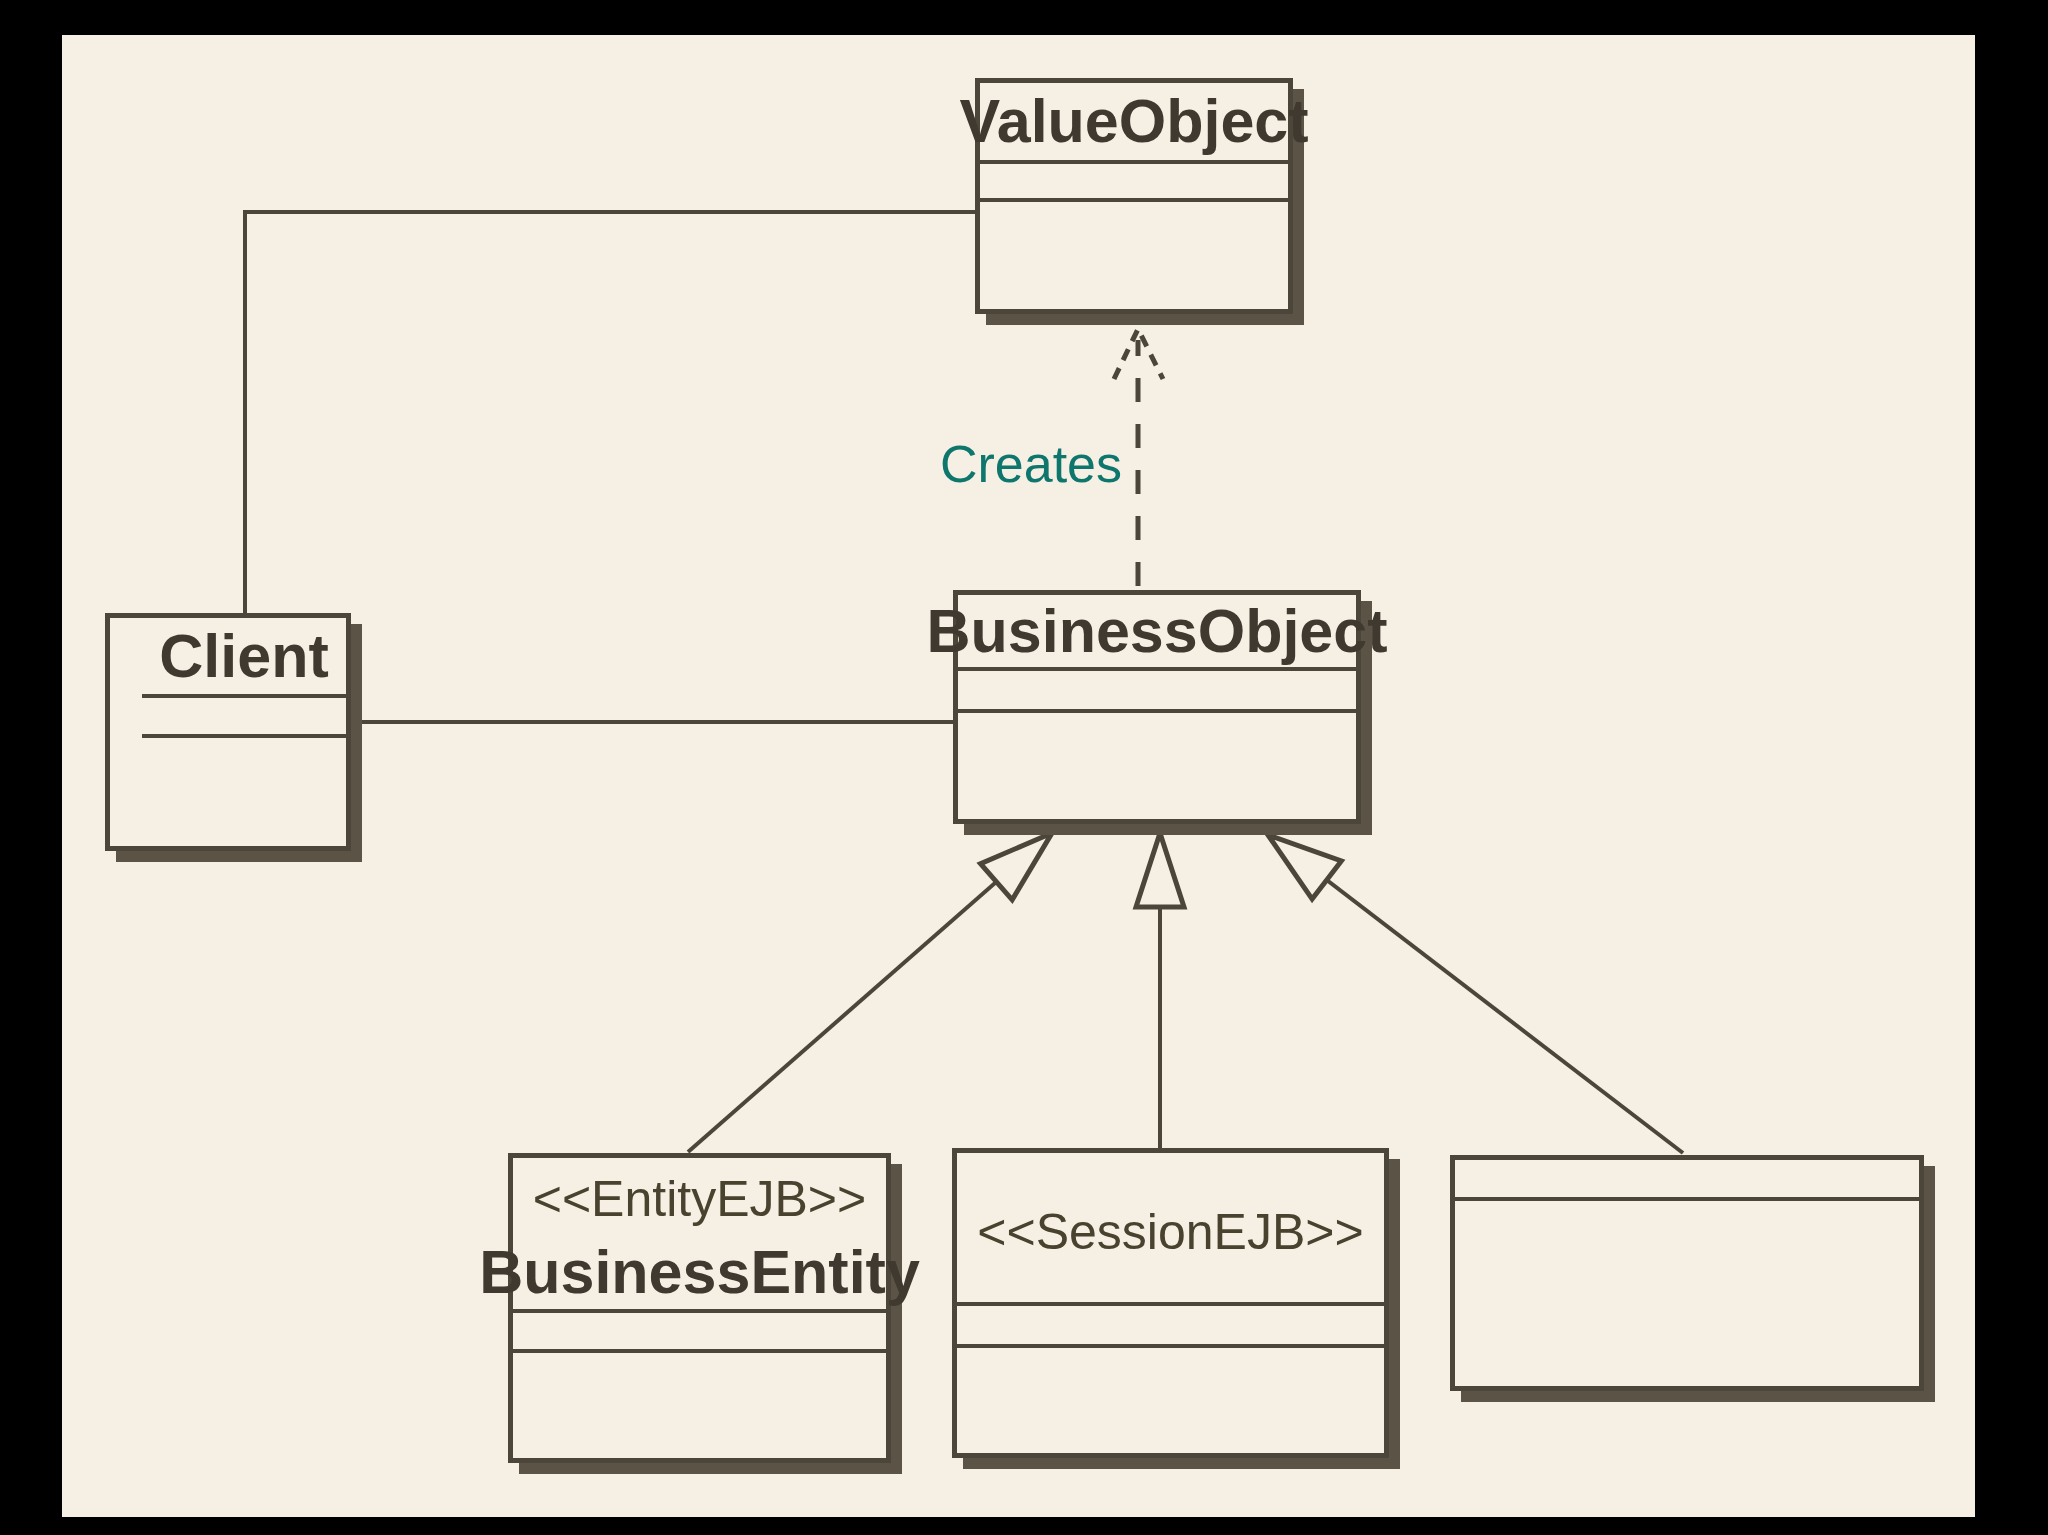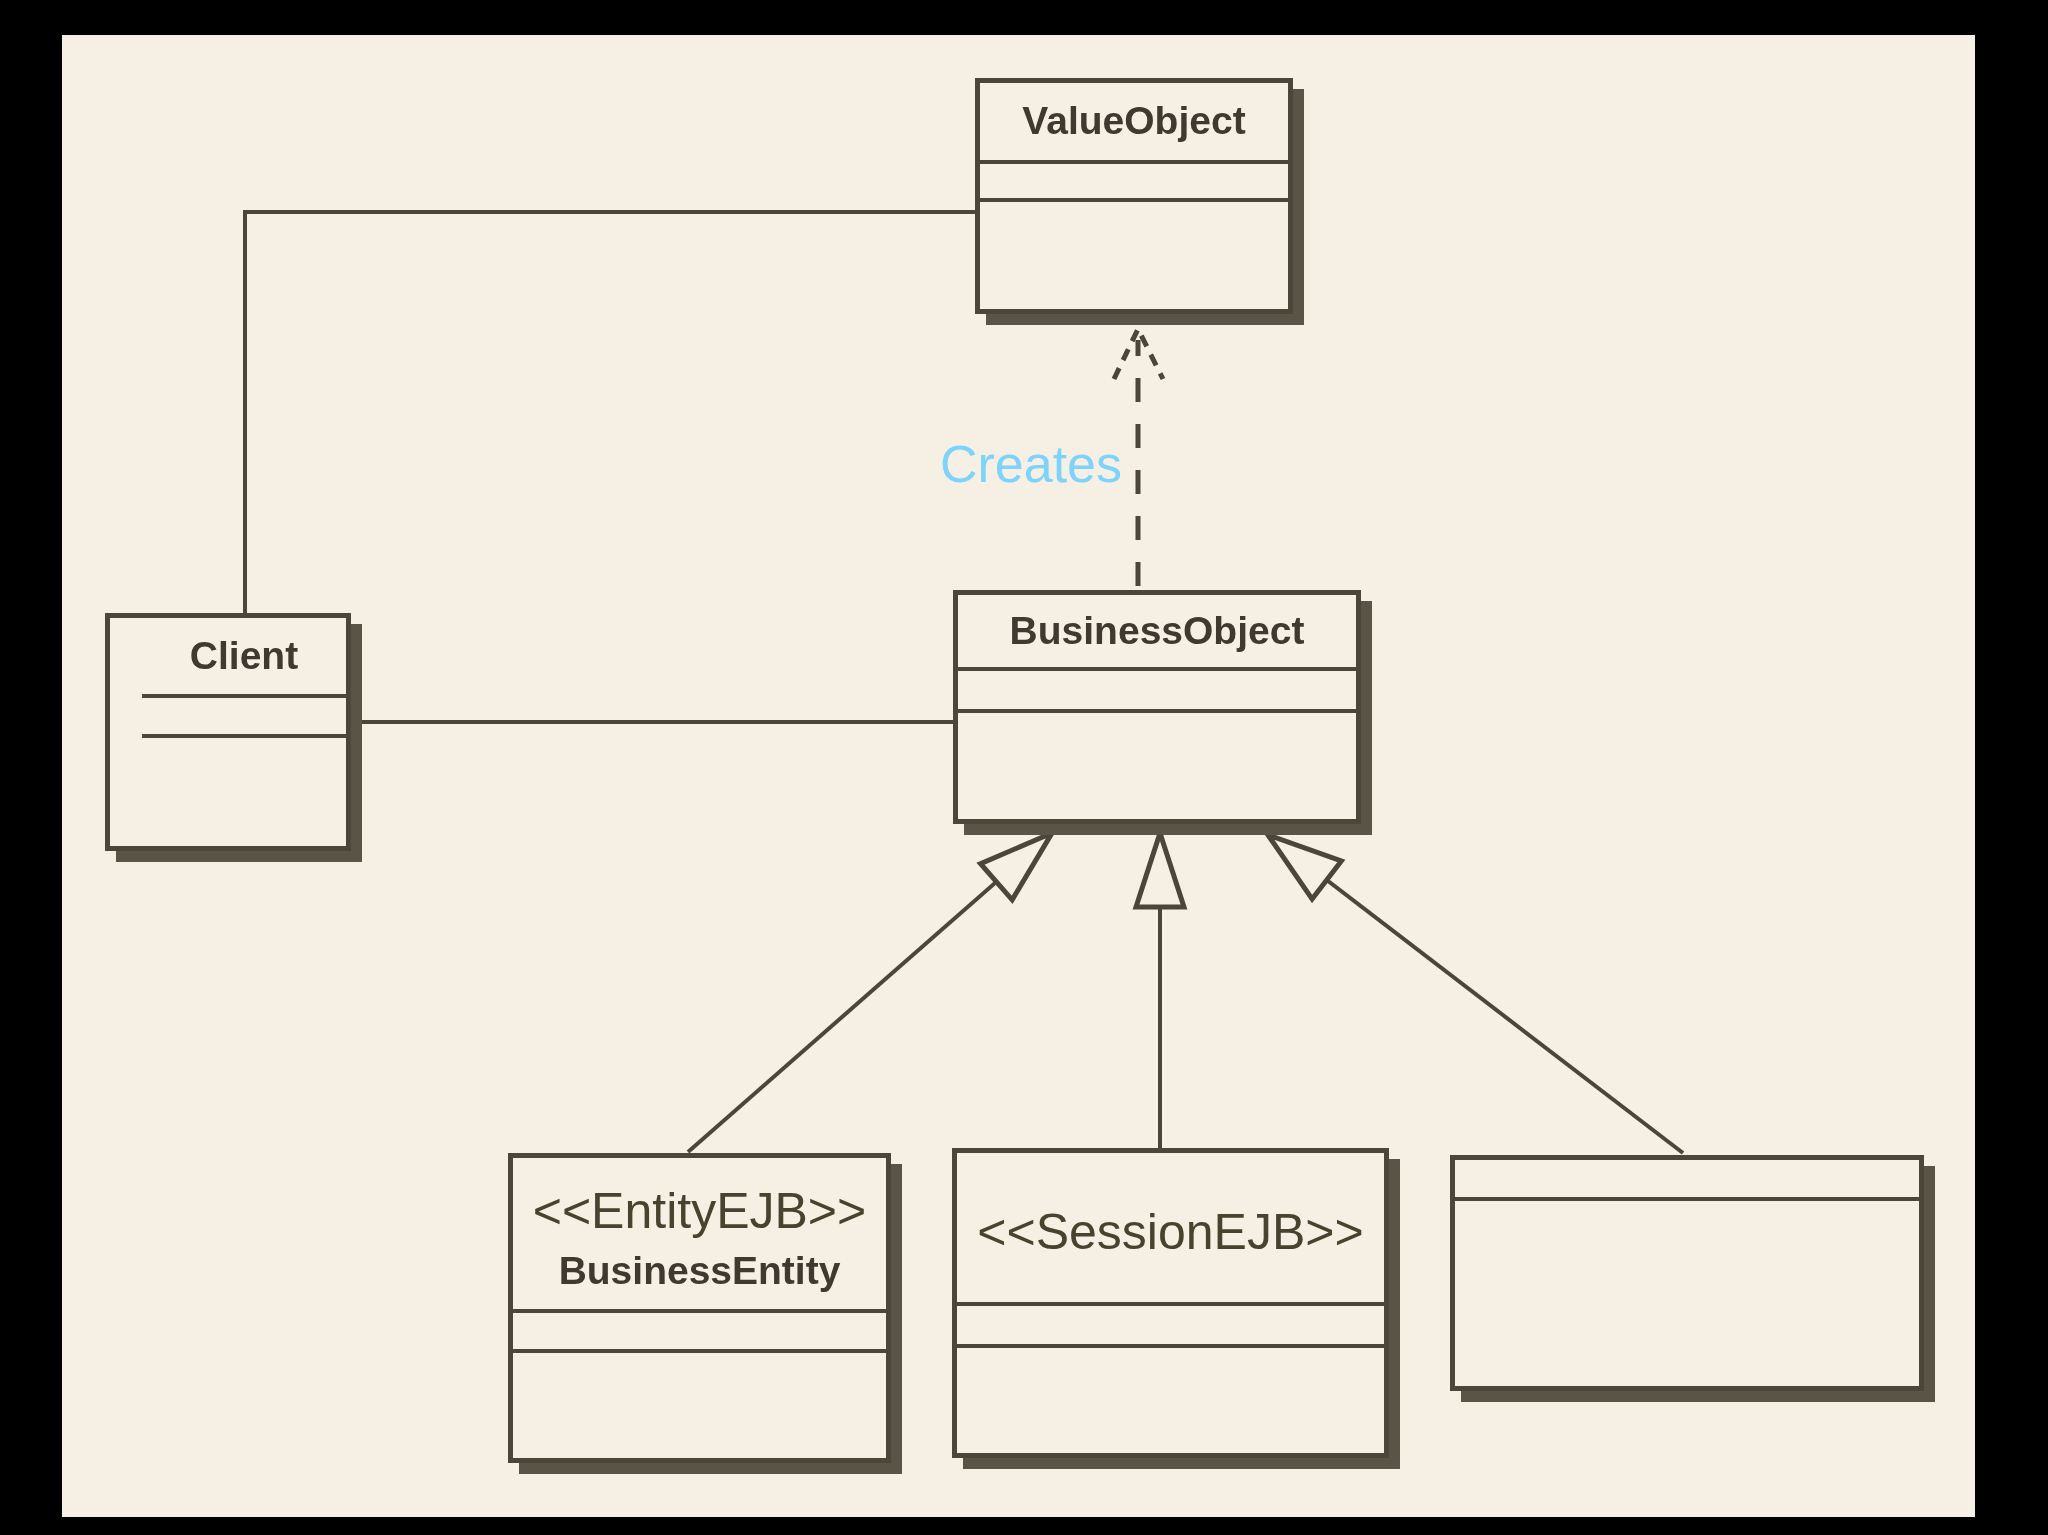--- a/index.html
+++ b/index.html
@@ -67,21 +67,21 @@
     flex-direction: column;
     align-items: center;
     justify-content: center;
   }
   .compartment.methods {
     border-bottom: none;
     flex: 1 1 auto;
   }
   .cname {
     font-weight: bold;
-    font-size: 39px;
+    font-size: 61px;
     line-height: 1.05;
     white-space: nowrap;
   }
   .stereo {
     font-weight: normal;
     font-size: 50px;
     line-height: 1.05;
     white-space: nowrap;
     color: #48422f;
   }
@@ -90,21 +90,21 @@
     padding-top: 10px;
   }
   .edge-label {
     position: absolute;
     left: 850px;
     top: 434px;
     width: 272px;
     text-align: right;
     font-size: 52px;
     font-weight: normal;
-    color: #7dd3fc;
+    color: #0f766e;
     white-space: nowrap;
   }
 </style>
 </head>
 <body>
 
 <div class="stage">
   <div class="paper"></div>
 
   <svg class="wires" width="2048" height="1535" viewBox="0 0 2048 1535">

